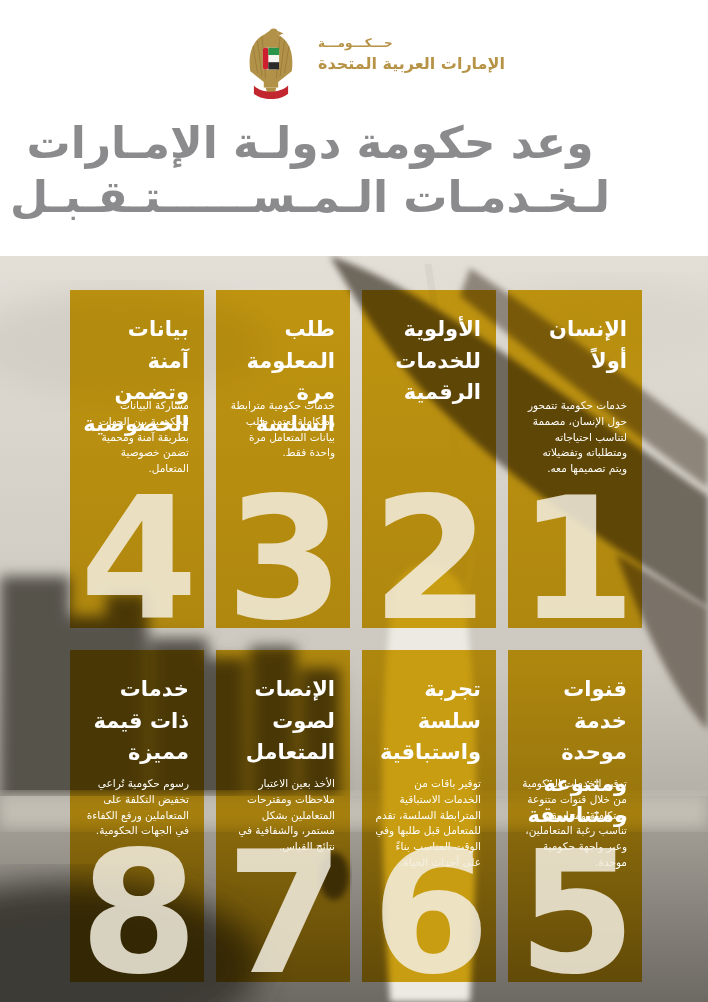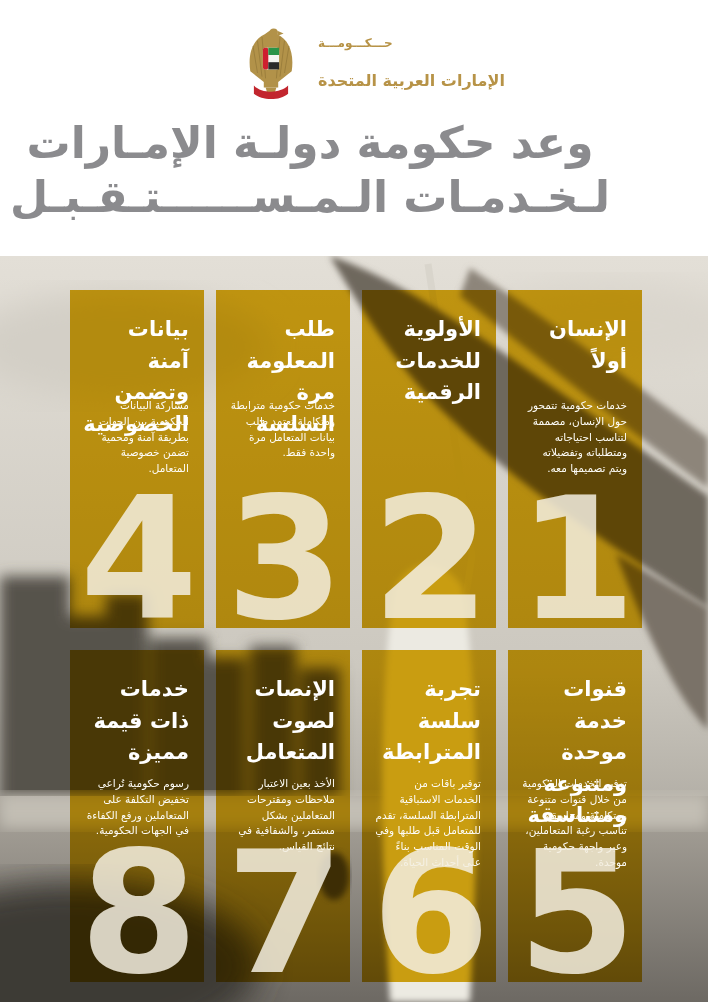--- a/index.html
+++ b/index.html
@@ -6,21 +6,21 @@
   .poster{
     position:relative;width:708px;height:1002px;overflow:hidden;background:#4c1d95;
     font-family:"DejaVu Sans",sans-serif;margin:0 auto;
   }
   
   .top{position:absolute;top:0;left:0;width:708px;height:256px;background:#ffffff;z-index:2;}
   .logo{position:absolute;top:26px;left:244px;display:flex;align-items:flex-start;}
   .emblem{width:54px;height:76px;flex:0 0 auto;}
   .logo-text{margin-left:20px;margin-top:10px;text-align:left;color:#b79347;line-height:1.25;}
   .logo-line1{font-size:12px;letter-spacing:1px;font-weight:bold;}
-  .logo-line2{font-size:16px;font-weight:bold;margin-top:20px;}
+  .logo-line2{font-size:16px;font-weight:bold;margin-top:3px;}
   .title{position:absolute;top:116px;left:0;width:620px;margin:0;text-align:center;
          color:#8b8b8e;font-weight:bold;direction:rtl;}
   .title span{display:block;}
   .t1{font-size:44px;line-height:1.22;}
   .t2{font-size:44px;line-height:1.22;}
   
   .photo-section{position:absolute;top:256px;left:0;width:708px;height:746px;isolation:isolate;}
   .photo{position:absolute;top:0;left:0;width:708px;height:746px;display:block;}
   
   .row{position:absolute;left:70px;width:572px;display:grid;
@@ -169,21 +169,21 @@
 
     <div class="row row2">
       <article class="card">
         <div class="card-bg"></div>
         <h2 class="card-title">قنوات خدمة موحدة ومتنوعة ومتناسقة</h2>
         <p class="card-body">توفير الخدمات الحكومية من خلال قنوات متنوعة ومتكاملة ومتناسقة تناسب رغبة المتعاملين، وعبر واجهة حكومية موحدة.</p>
         <div class="card-number">5</div>
       </article>
       <article class="card">
         <div class="card-bg"></div>
-        <h2 class="card-title">تجربة سلسة المترابطة</h2>
+        <h2 class="card-title">تجربة سلسة واستباقية</h2>
         <p class="card-body">توفير باقات من الخدمات الاستباقية المترابطة السلسة، تقدم للمتعامل قبل طلبها وفي الوقت المناسب بناءً على أحداث الحياة.</p>
         <div class="card-number">6</div>
       </article>
       <article class="card">
         <div class="card-bg"></div>
         <h2 class="card-title">الإنصات لصوت المتعامل</h2>
         <p class="card-body">الأخذ بعين الاعتبار ملاحظات ومقترحات المتعاملين بشكل مستمر، والشفافية في نتائج القياس.</p>
         <div class="card-number">7</div>
       </article>
       <article class="card">

